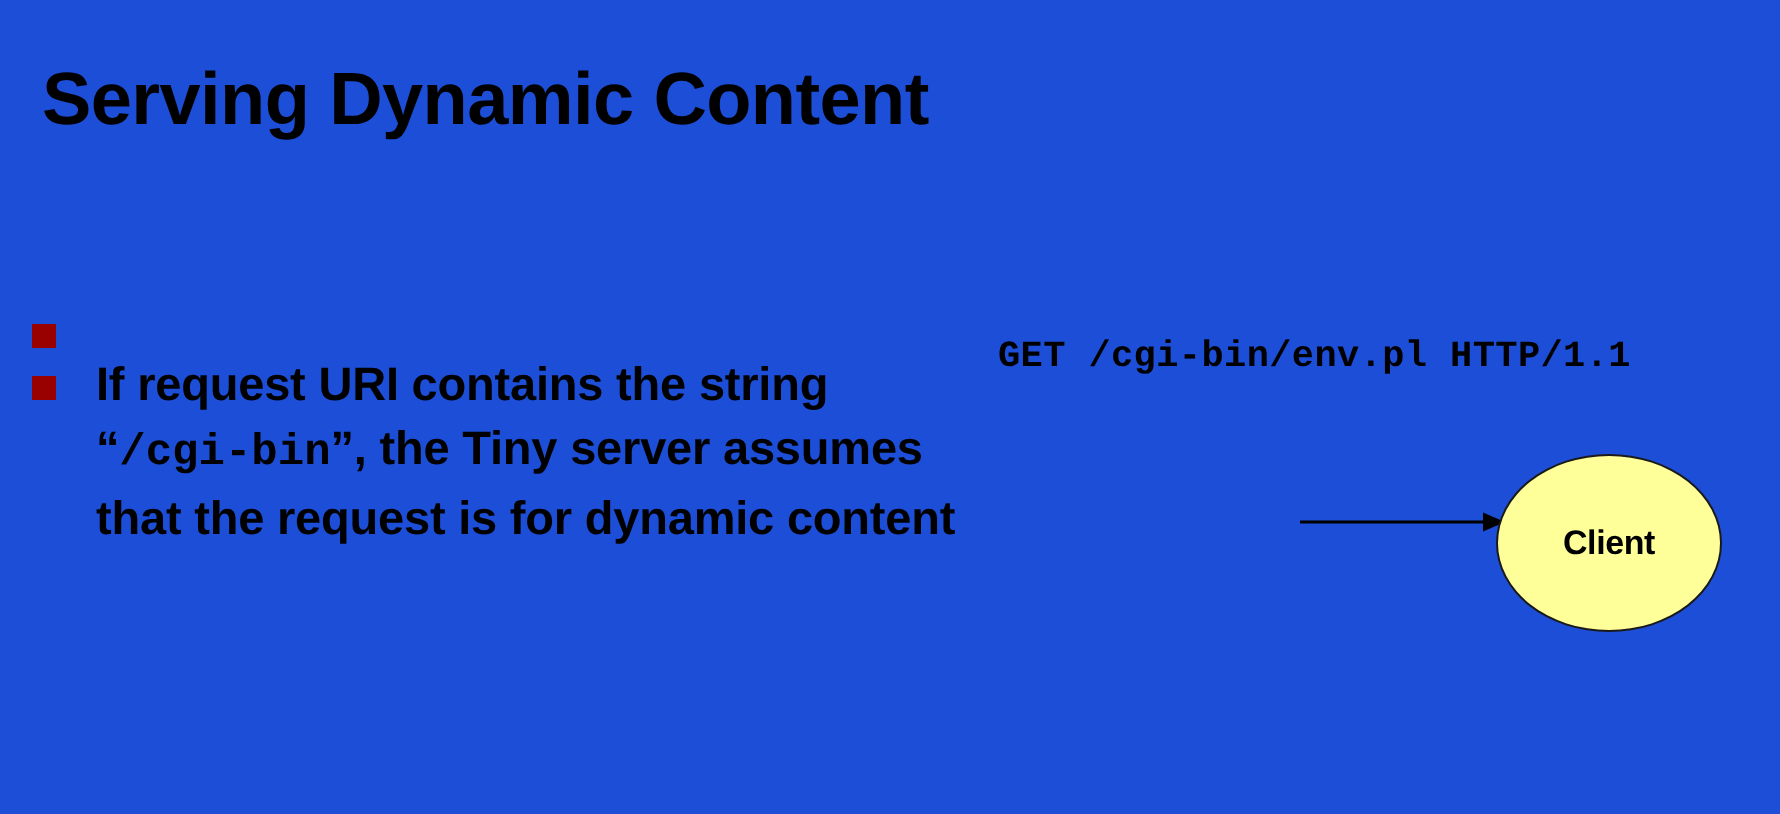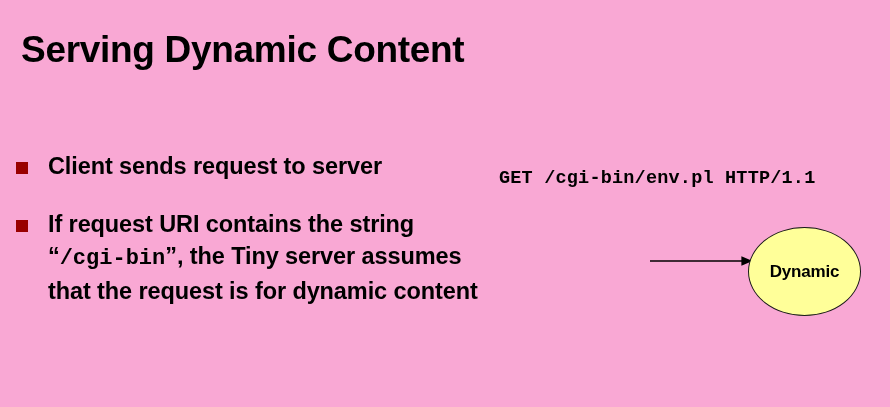--- a/index.html
+++ b/index.html
@@ -11,21 +11,21 @@
     height: 407px;
     background: #ffffff;
     font-family: "Liberation Sans", sans-serif;
     overflow: hidden;
     position: relative;
   }
 
   #slide {
     position: absolute;
     inset: 0;
-    background: #f9a8d4;
+    background: #1d4ed8;
   }
 
   
   #slide-title {
     position: absolute;
     left: 21px;
     top: 4px;
     font-size: 37px;
     font-weight: bold;
     color: #000000;
@@ -138,21 +138,20 @@
 <body>
 
 <div id="slide">
 
   <h1 id="slide-title">Serving Dynamic Content</h1>
 
   <div id="bullet-list">
 
     <div class="bullet-item">
       <span class="bullet-marker"></span>
-      <div class="bullet-text">Client sends request to server</div>
     </div>
 
     <div class="bullet-item">
       <span class="bullet-marker"></span>
       <div class="bullet-text"><span>If request URI contains the string “</span><span class="mono">/cgi-bin</span><span>”, the Tiny server assumes that the request is for dynamic content</span></div>
     </div>
 
   </div>
 
   <div id="diagram">
@@ -163,18 +162,18 @@
     <svg id="request-arrow" viewBox="0 0 110 20">
       <defs>
         <marker id="arrowhead" markerWidth="7" markerHeight="7" refX="6" refY="3" orient="auto">
           <path d="M0,0 L7,3 L0,6 z" fill="#000000"></path>
         </marker>
       </defs>
       <line x1="0" y1="3" x2="101" y2="3" stroke="#000000" stroke-width="1.6" marker-end="url(#arrowhead)"></line>
     </svg>
 
     <div id="server-node" class="node-ellipse">
-      <span class="node-label">Dynamic</span>
+      <span class="node-label">Client</span>
     </div>
 
   </div>
 
 </div>
 
 </body></html>

